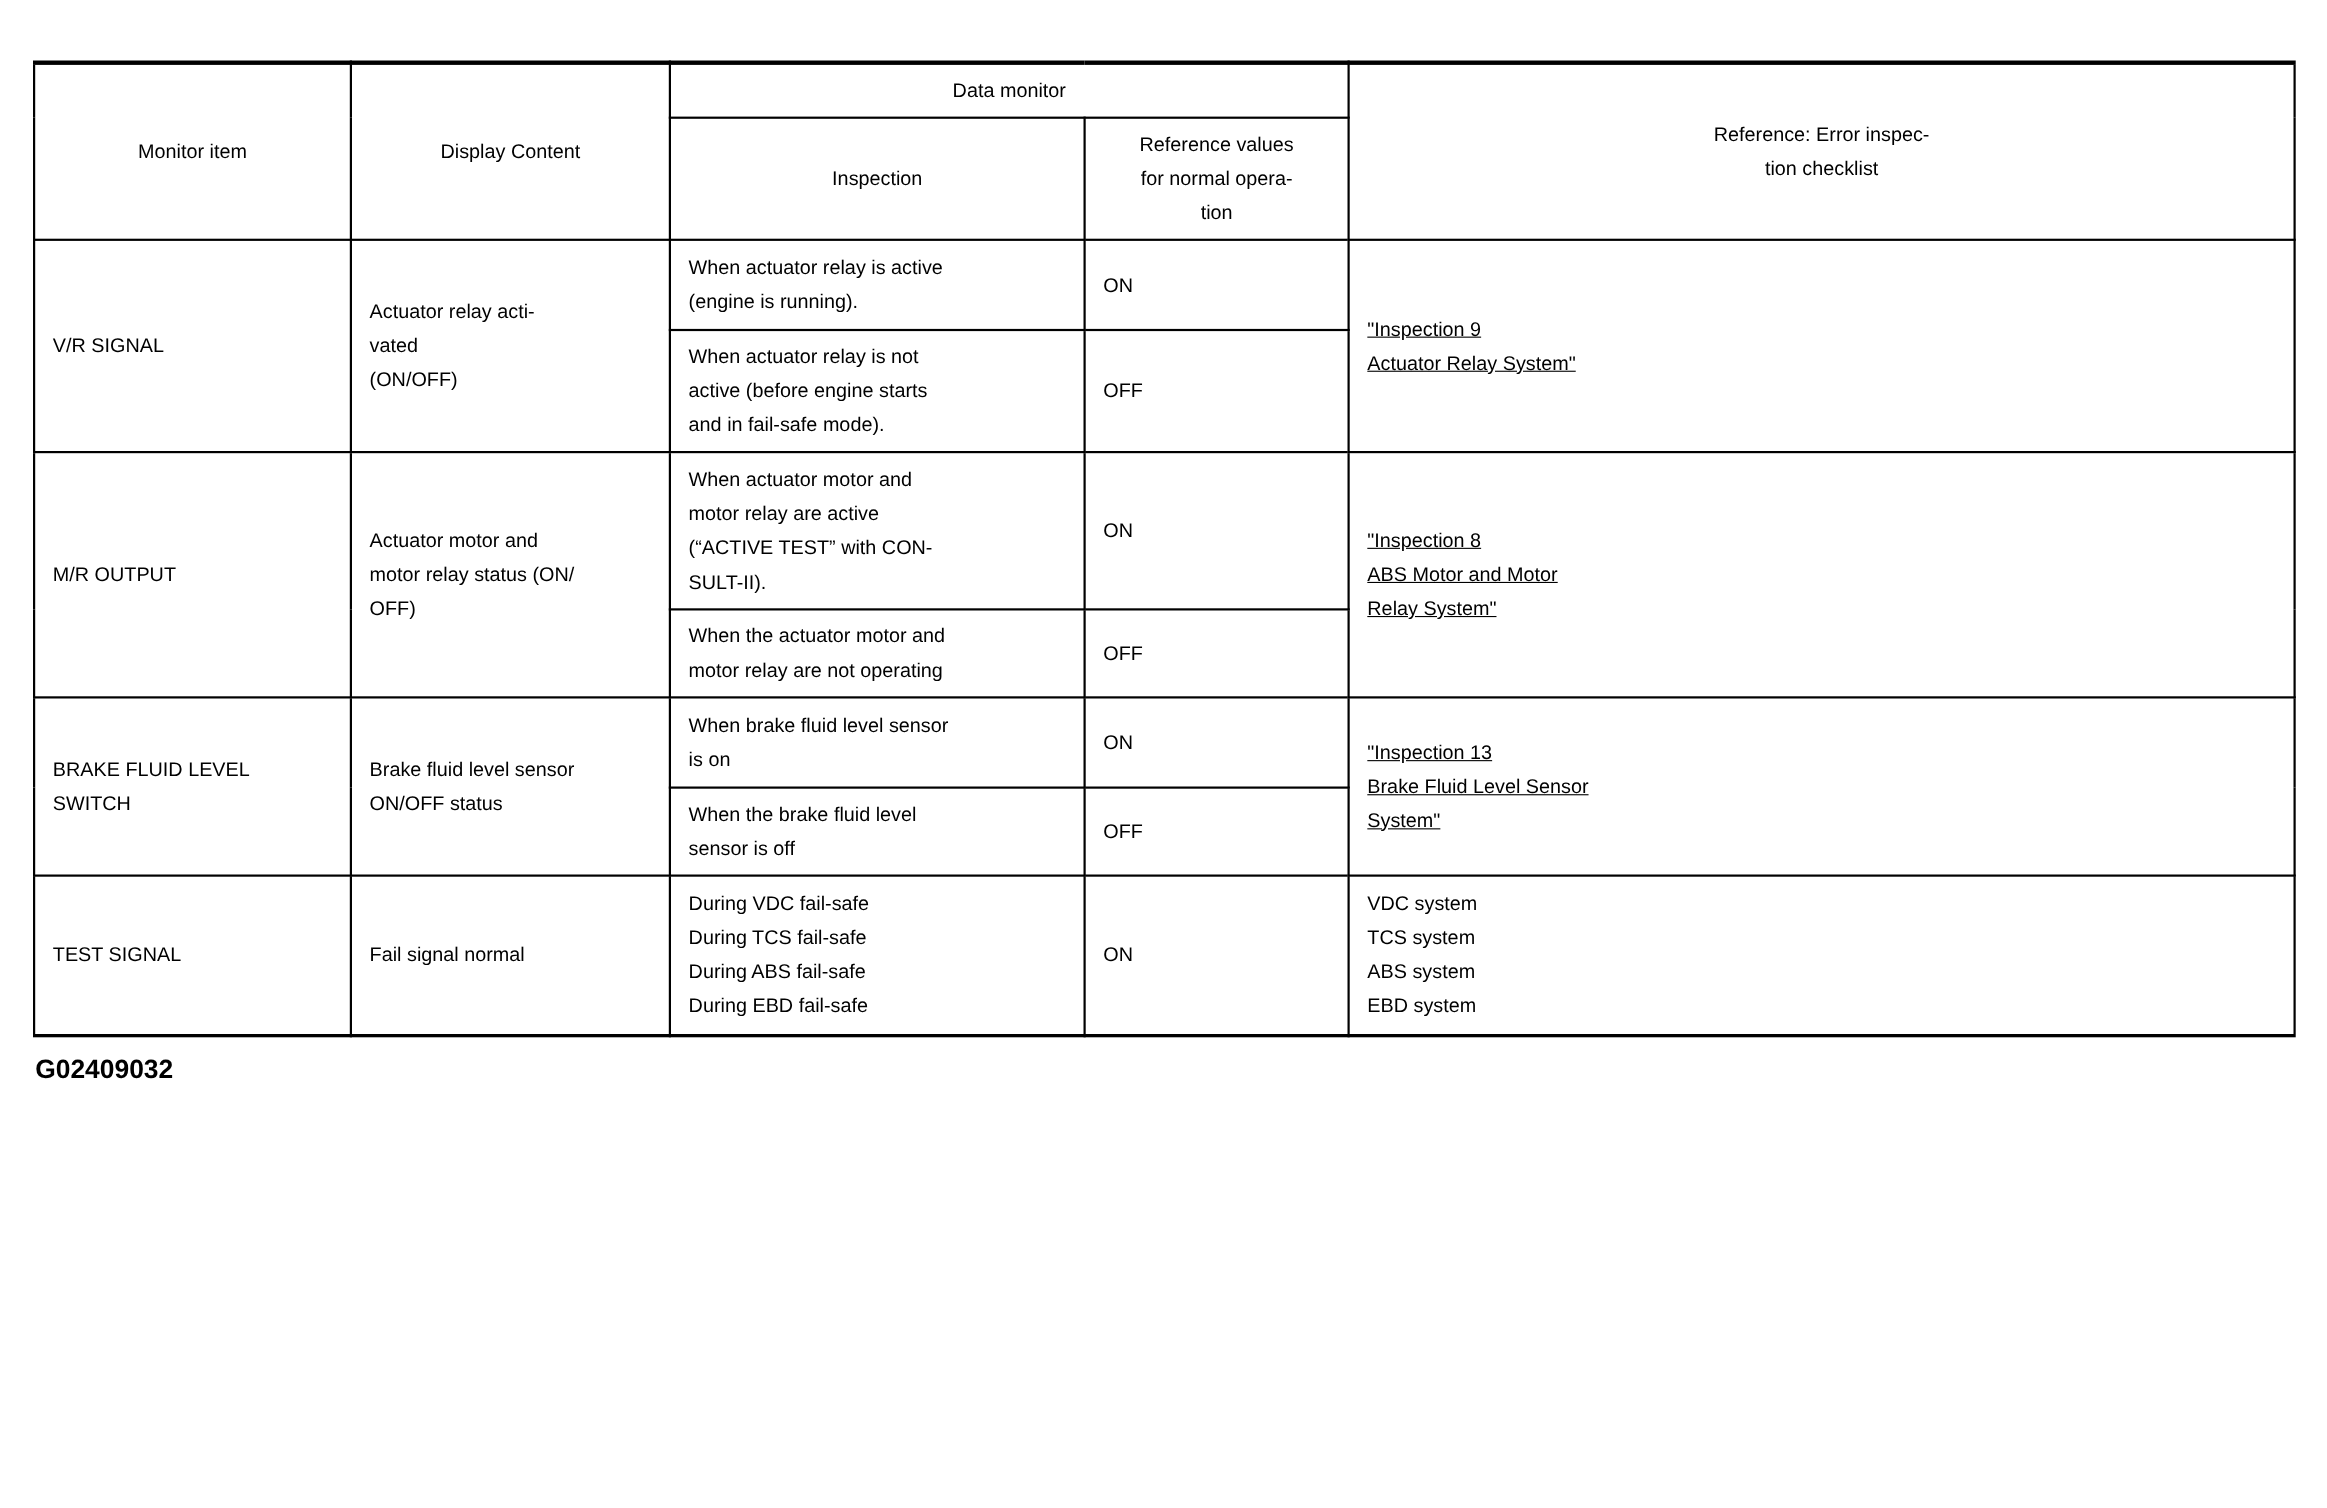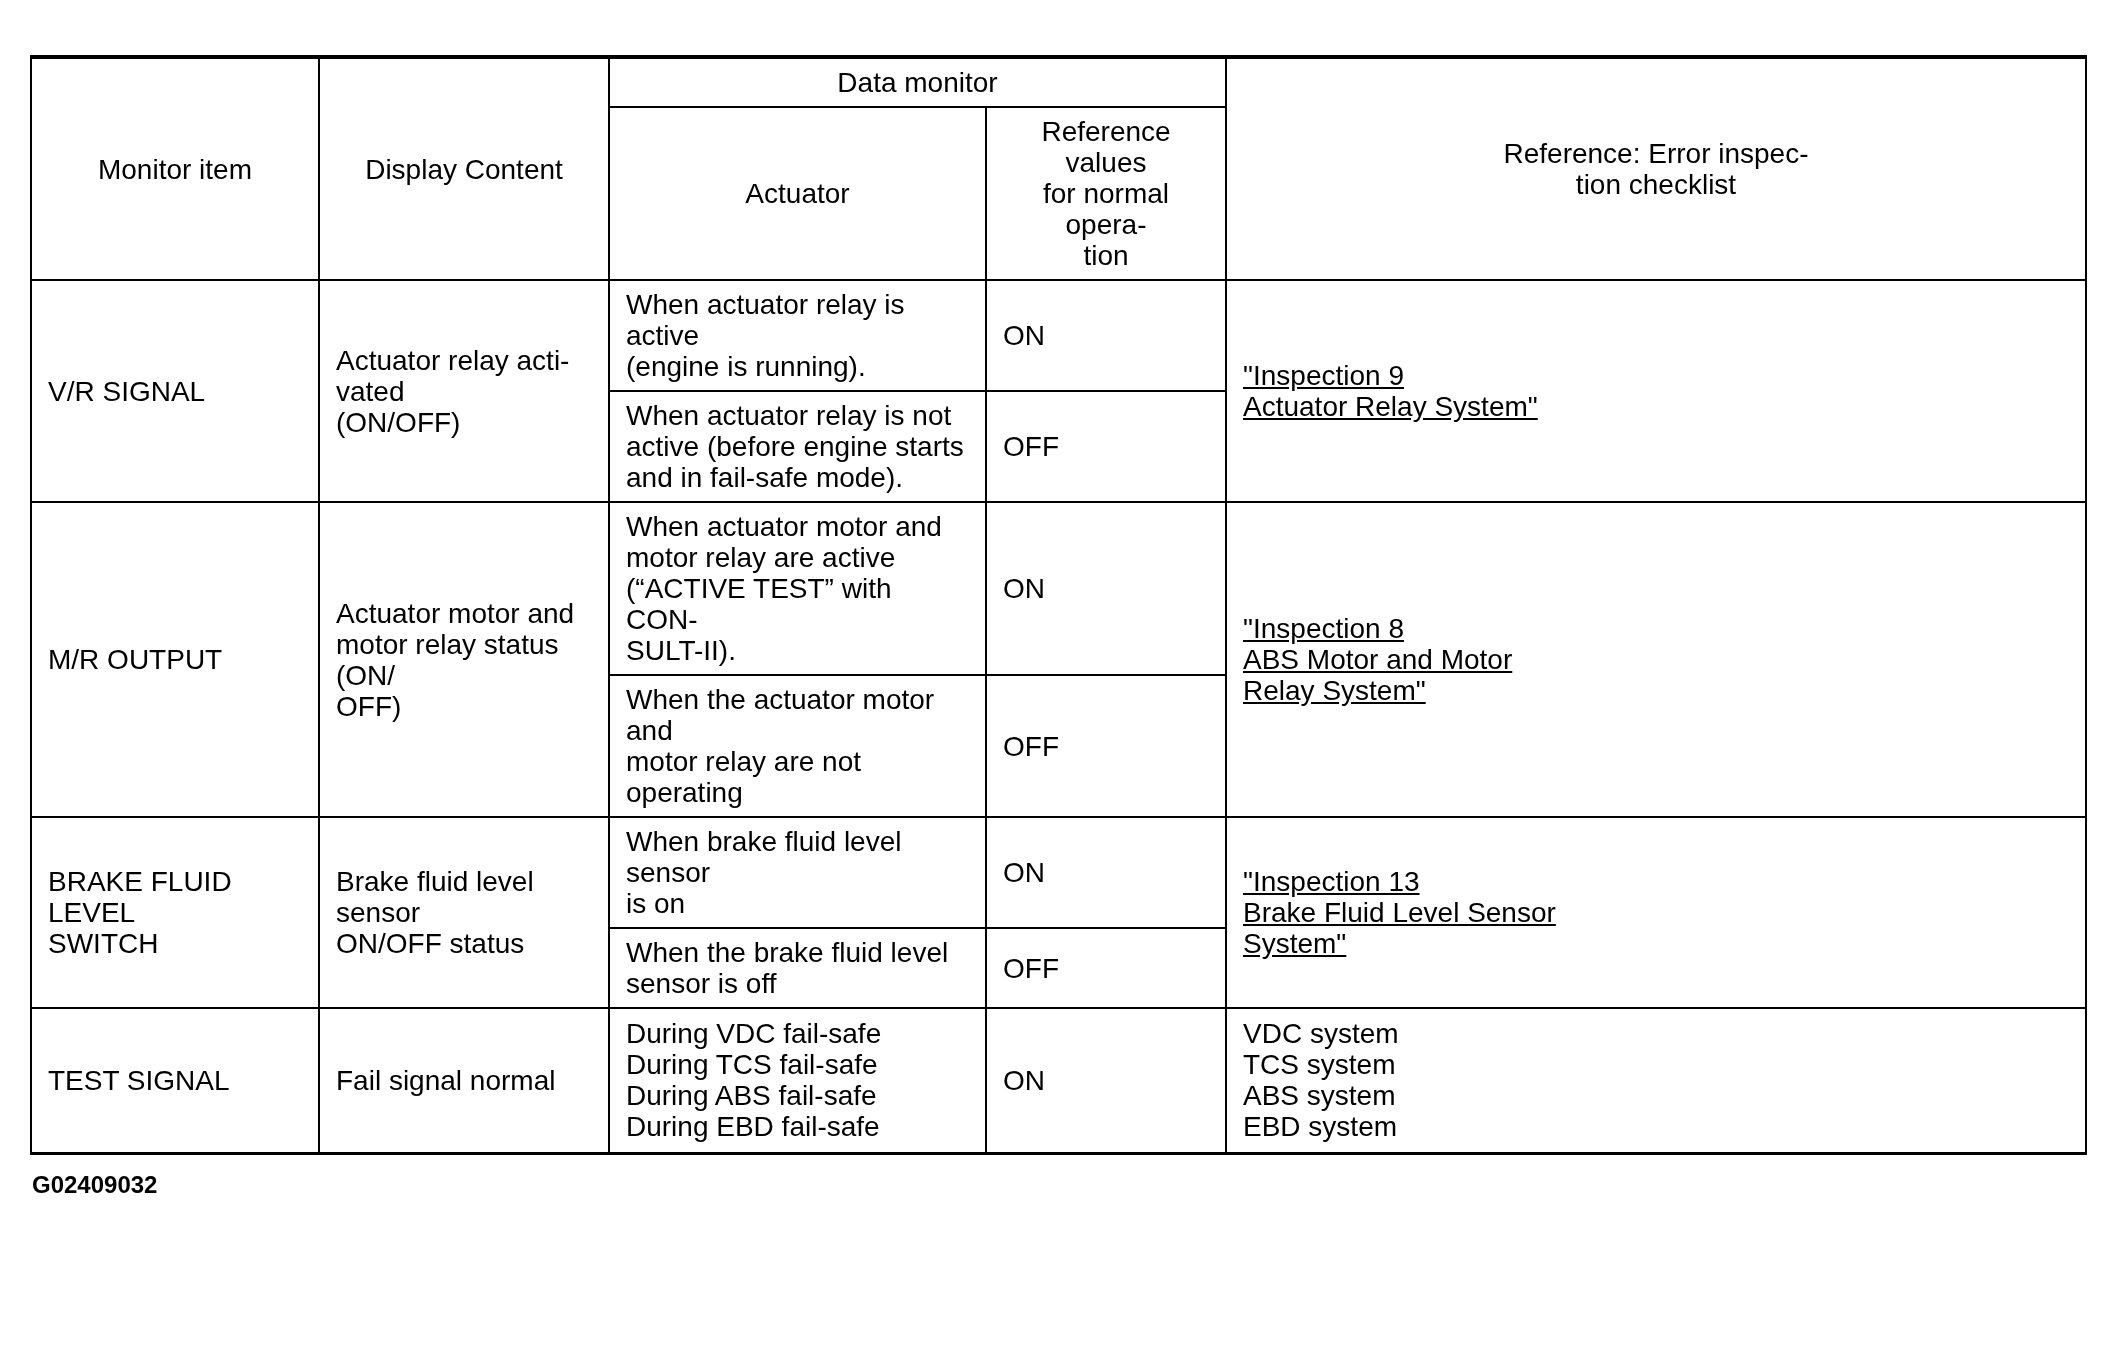--- a/index.html
+++ b/index.html
@@ -22,21 +22,21 @@
     border-collapse: collapse;
     table-layout: fixed;
     width: 2055px;
     border: 2px solid #000;
     border-top-width: 4px;
     border-bottom-width: 3px;
   }
   table.dm-table th,
   table.dm-table td {
     border: 2px solid #000;
-    font-size: 28px;
+    font-size: 18px;
     line-height: 31px;
     font-weight: normal;
     padding: 8px 16px;
     vertical-align: middle;
     color: #000;
   }
   table.dm-table th { text-align: center; }
   table.dm-table td { text-align: left; }
   .pre { white-space: pre-line; }
   
@@ -89,21 +89,21 @@
         <th colspan="2">
           <span class="pre">Data monitor</span>
         </th>
         <th rowspan="2" class="ref-head">
           <span class="pre">Reference: Error inspec-
 tion checklist</span>
         </th>
       </tr>
       <tr class="h2">
         <th>
-          <span class="pre">Actuator</span>
+          <span class="pre">Inspection</span>
         </th>
         <th>
           <span class="pre">Reference values
 for normal opera-
 tion</span>
         </th>
       </tr>
 
       <tr class="r1a">
         <td rowspan="2">

